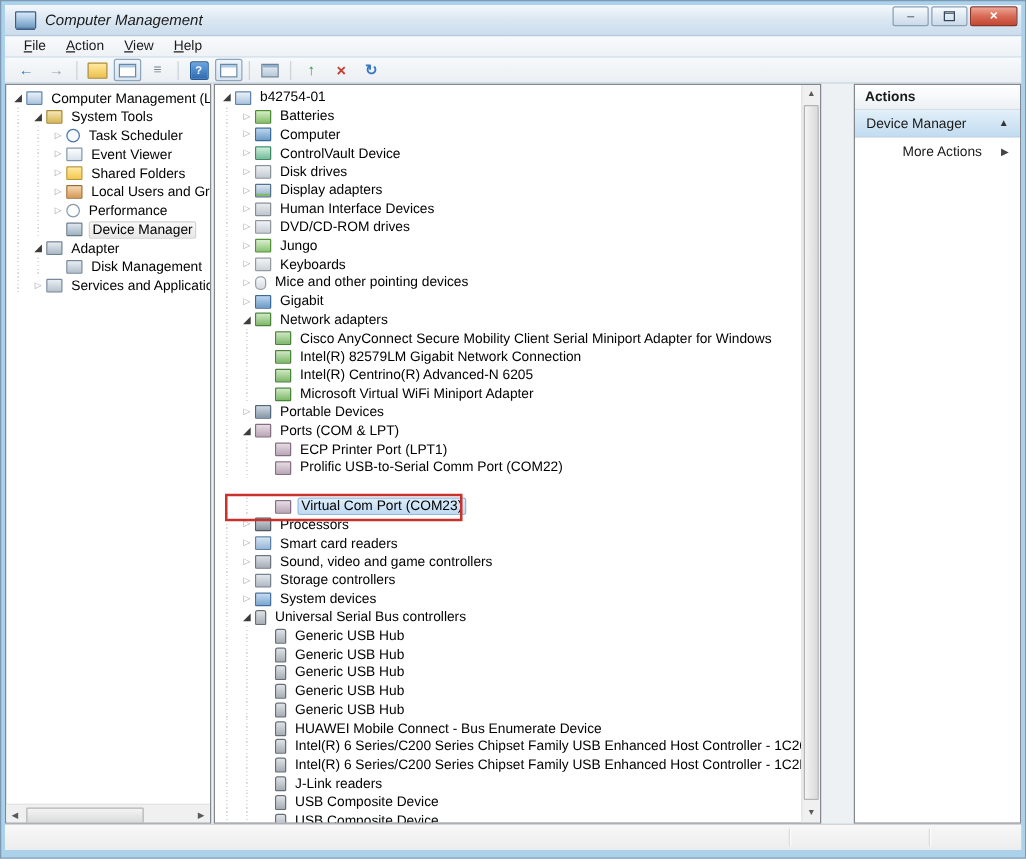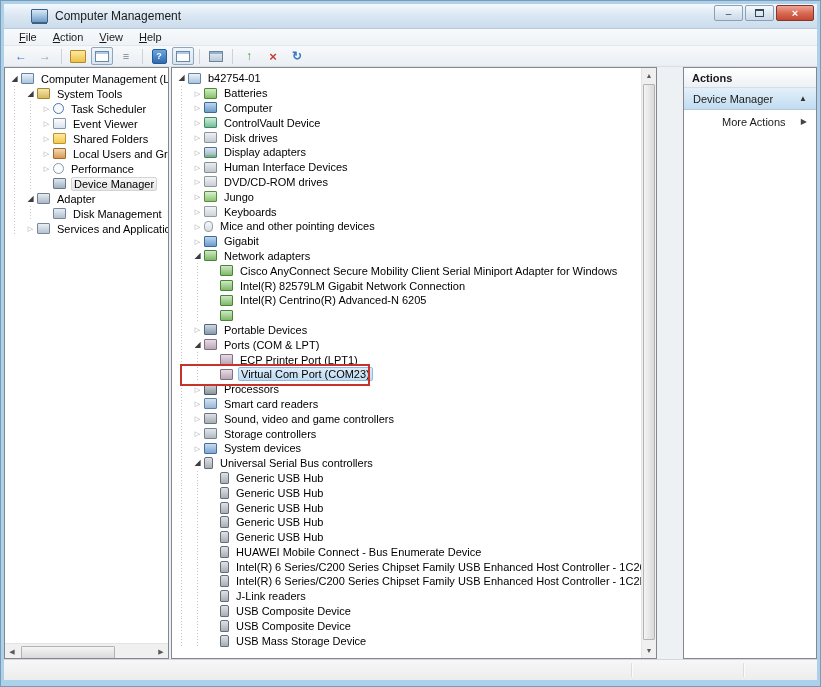--- a/index.html
+++ b/index.html
@@ -1,18 +1,18 @@
 <!DOCTYPE html>
 <html><head>
 <meta charset="utf-8">
 <style>
   html,body{margin:0;padding:0;background:#d7e6f2;}
   .screen{position:relative;width:821px;height:687px;background:#abd2ea;font-family:"Liberation Sans",sans-serif;overflow:hidden;box-sizing:border-box;border:1px solid #7e99b4;}
   
-  .titlebar{position:absolute;left:3px;top:3px;right:3px;height:25px;background:linear-gradient(#f4f8fc,#dce8f3 45%,#cbdcec);border-bottom:1px solid #b6c8da;display:flex;align-items:center;padding-left:27px;box-sizing:border-box;}
+  .titlebar{position:absolute;left:3px;top:3px;right:3px;height:25px;background:linear-gradient(#f4f8fc,#dce8f3 45%,#cbdcec);border-bottom:1px solid #b6c8da;display:flex;align-items:center;padding-left:8px;box-sizing:border-box;font-style:italic;}
   .title-icon{width:15px;height:12px;background:linear-gradient(#d8e9f8,#6f9cc6);border:1px solid #3b5f85;border-radius:1px;box-shadow:0 2px 0 -1px #3b5f85;margin-right:7px;flex:none;}
   .title-text{font-size:12px;color:#1a1a1a;}
   .win-controls{position:absolute;right:6px;top:4px;display:flex;gap:2px;}
   .wbtn{width:29px;height:16px;border:1px solid #8aa0b5;border-radius:2px;background:linear-gradient(#f8fbfd,#dfe9f2 50%,#ccdaea);display:flex;align-items:center;justify-content:center;font-size:10px;color:#34465a;box-sizing:border-box;}
   .wbtn .rg{width:7px;height:6px;border:1px solid #34465a;box-shadow:inset 0 1px 0 #34465a;}
   .wbtn.close{width:38px;background:linear-gradient(#eda696,#d96a55 50%,#c24834);border-color:#84362a;color:#fff;font-weight:bold;font-size:11px;}
   
   .menubar{position:absolute;left:3px;top:28px;right:3px;height:17px;background:linear-gradient(#f8fafc,#eef2f6);border-bottom:1px solid #e3e7eb;display:flex;align-items:center;padding-left:7px;font-size:11px;color:#1a1a1a;box-sizing:border-box;}
   .menu-item{padding:1px 8px;cursor:default;}
   
@@ -36,21 +36,21 @@
   
   .tree{padding:3px 0 0 3px;overflow:hidden;}
   .tree-row{display:flex;align-items:center;height:15px;font-size:11px;white-space:nowrap;color:#000;}
   .ctree .tree-row{height:14.8px;}
   .gd{width:16px;flex:none;align-self:stretch;background:repeating-linear-gradient(to bottom,#c9c9c9 0 1px,transparent 1px 3px);background-size:1px 100%;background-position:6px 0;background-repeat:no-repeat;}
   .exp{width:13px;flex:none;font-size:7px;color:#9a9a9a;display:flex;align-items:center;justify-content:center;line-height:1;}
   .exp.open{color:#3c3c3c;font-size:8px;}
   .lbl{padding:0 2px;}
   .sel-gray{background:linear-gradient(#f8f8f8,#e7e7e7);border:1px solid #d4d4d4;border-radius:2px;}
   .sel-blue{background:linear-gradient(#ddecf9,#c0dbf3);border:1px solid #8fbbe0;border-radius:2px;}
-  .red-annot{position:relative;}
+  .red-annot{position:relative;margin-top:16px;}
   .red-annot::after{content:"";position:absolute;left:5px;top:-3px;width:186px;height:18px;border:2px solid #c8322b;pointer-events:none;}
   
   .ti{display:inline-block;width:13px;height:11px;margin-right:5px;border-radius:1px;box-sizing:border-box;flex:none;}
   .i-comp{background:linear-gradient(#eaf1f8,#a9c4de);border:1px solid #5e82a8;}
   .i-tools{background:linear-gradient(#f4e6b2,#d9b75a);border:1px solid #a3842f;}
   .i-clock{background:#f6fafd;border:1px solid #4a76a8;border-radius:50%;width:11px;}
   .i-event{background:linear-gradient(#fdfdfd,#d9e2ec);border:1px solid #8296ac;}
   .i-folder{background:linear-gradient(#ffe9a2,#f3c84e);border:1px solid #bb9432;}
   .i-users{background:linear-gradient(#f3d9b5,#d79a55);border:1px solid #a06a2e;}
   .i-perf{background:#fbfdfe;border:1px solid #8a98a8;border-radius:50%;width:11px;}
@@ -346,39 +346,47 @@
           <span class="gd"></span>
           <span class="exp"></span>
           <span class="ti i-net"></span>
           <span class="lbl">Intel(R) Centrino(R) Advanced-N 6205</span>
         </div>
         <div class="tree-row">
           <span class="gd"></span>
           <span class="gd"></span>
           <span class="exp"></span>
           <span class="ti i-net"></span>
+          <span class="lbl">Microsoft Virtual WiFi Miniport Adapter</span>
         </div>
         <div class="tree-row">
           <span class="gd"></span>
           <span class="exp">▷</span>
           <span class="ti i-portdev"></span>
           <span class="lbl">Portable Devices</span>
         </div>
         <div class="tree-row">
           <span class="gd"></span>
           <span class="exp open">◢</span>
           <span class="ti i-port"></span>
           <span class="lbl">Ports (COM &amp; LPT)</span>
         </div>
         <div class="tree-row">
           <span class="gd"></span>
           <span class="gd"></span>
           <span class="exp"></span>
           <span class="ti i-port"></span>
           <span class="lbl">ECP Printer Port (LPT1)</span>
+        </div>
+        <div class="tree-row">
+          <span class="gd"></span>
+          <span class="gd"></span>
+          <span class="exp"></span>
+          <span class="ti i-port"></span>
+          <span class="lbl">Prolific USB-to-Serial Comm Port (COM22)</span>
         </div>
         <div class="tree-row red-annot">
           <span class="gd"></span>
           <span class="gd"></span>
           <span class="exp"></span>
           <span class="ti i-port"></span>
           <span class="lbl sel-blue">Virtual Com Port (COM23)</span>
         </div>
         <div class="tree-row">
           <span class="gd"></span>

